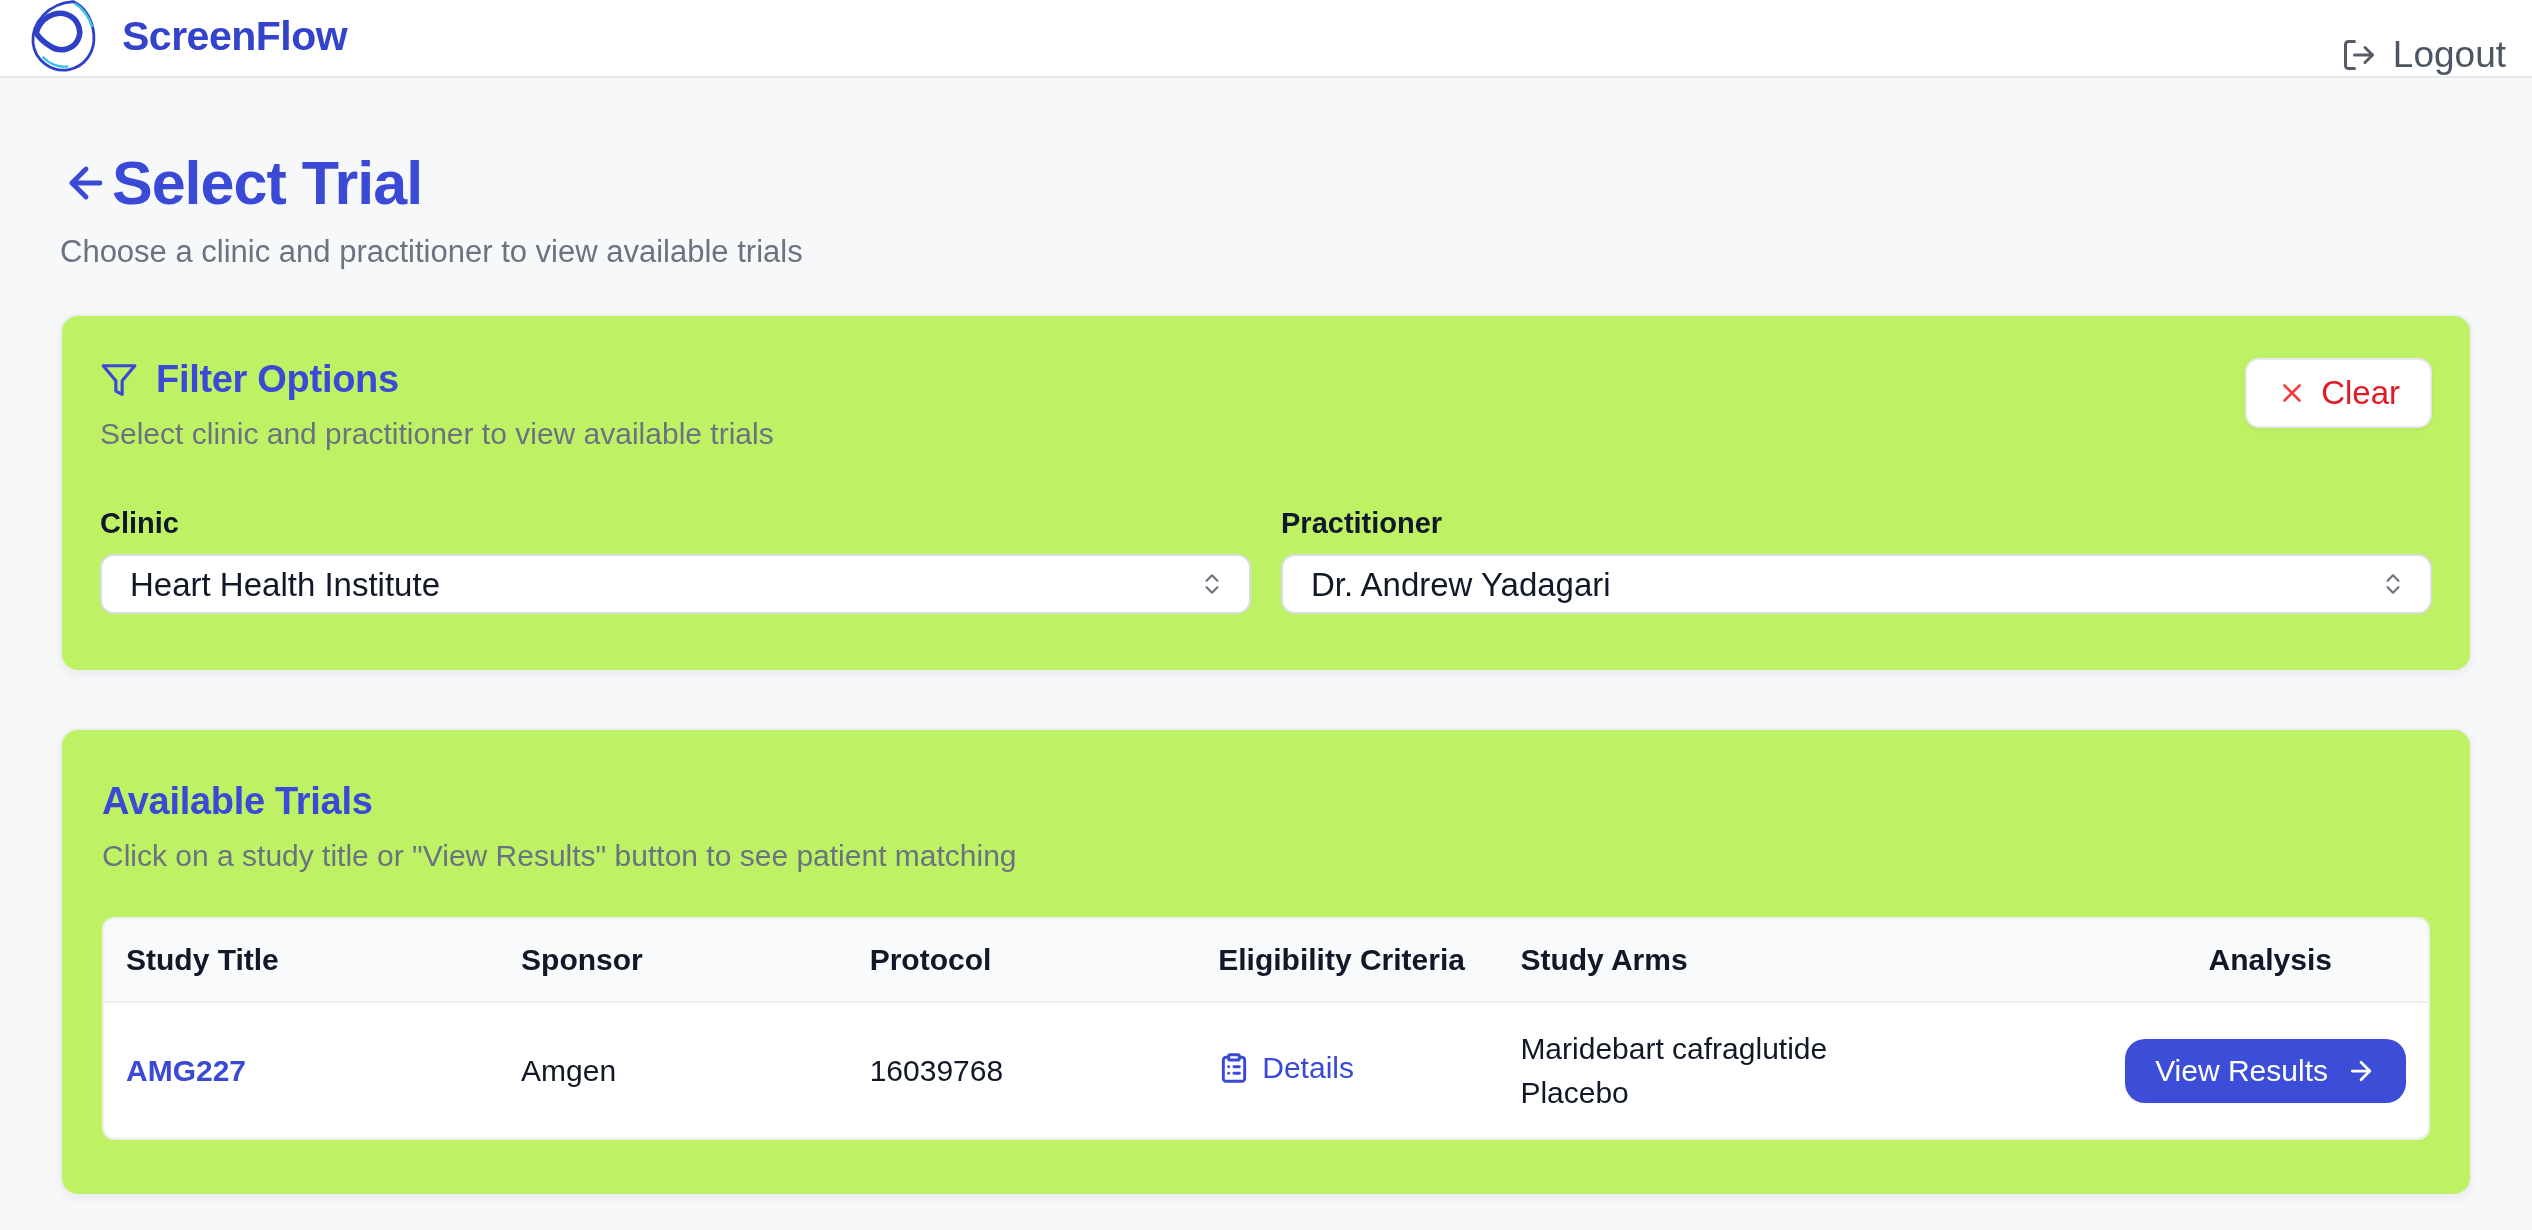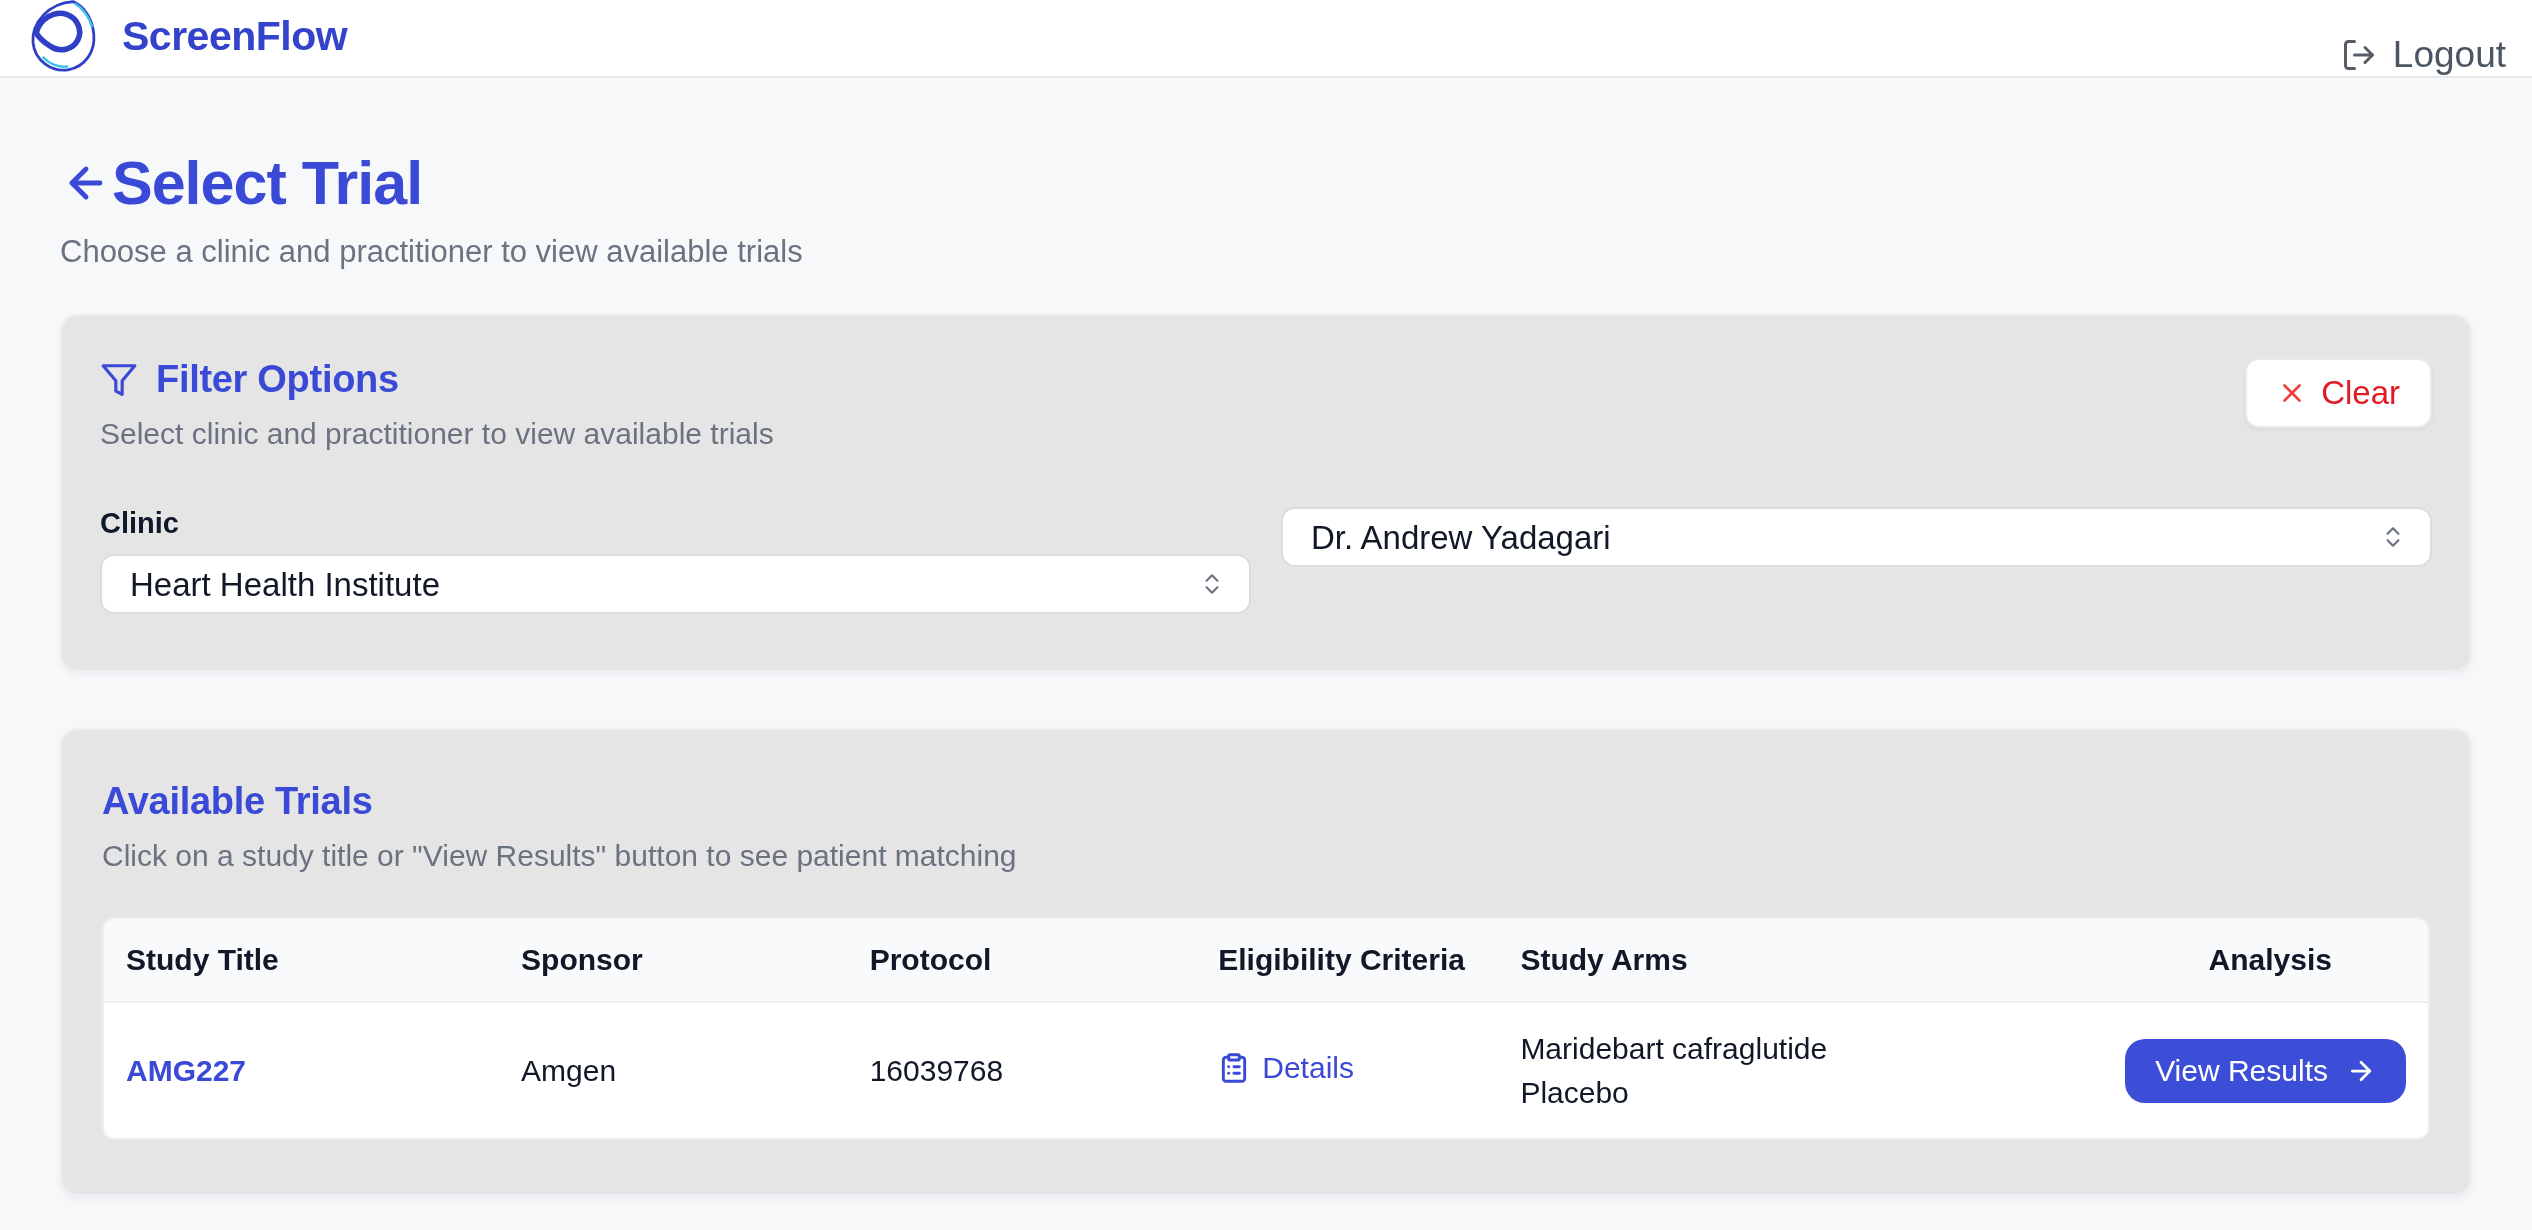--- a/index.html
+++ b/index.html
@@ -52,21 +52,21 @@
     letter-spacing: -1px;
   }
   .page-subtitle {
     margin-top: 16px;
     font-size: 31px;
     color: #6b7280;
   }
 
   
   .card {
-    background: #e5e5e5;
+    background: #bef264;
     border: 2px solid #eceef2;
     border-radius: 18px;
     box-shadow: 0 3px 8px rgba(15, 23, 42, 0.05);
   }
   .card-filter { margin-top: 44px; padding: 42px 38px 56px 38px; }
   .card-trials { margin-top: 56px; padding: 50px 40px 54px 40px; }
 
   .filter-head { display: flex; justify-content: space-between; align-items: flex-start; }
   .filter-title-row { display: flex; align-items: center; gap: 18px; }
   .filter-title-row svg { width: 38px; height: 38px; stroke: #3a4ad6; }
@@ -254,20 +254,21 @@
           </select>
           <span class="select-chevron">
             <svg viewBox="0 0 24 24" fill="none" stroke-width="2" stroke-linecap="round" stroke-linejoin="round">
               <path d="m7 9 5-5 5 5"></path>
               <path d="m7 15 5 5 5-5"></path>
             </svg>
           </span>
         </div>
       </div>
       <div>
+        <label class="field-label">Practitioner</label>
         <div class="select-wrap">
           <select>
             <option>Dr. Andrew Yadagari</option>
           </select>
           <span class="select-chevron">
             <svg viewBox="0 0 24 24" fill="none" stroke-width="2" stroke-linecap="round" stroke-linejoin="round">
               <path d="m7 9 5-5 5 5"></path>
               <path d="m7 15 5 5 5-5"></path>
             </svg>
           </span>

